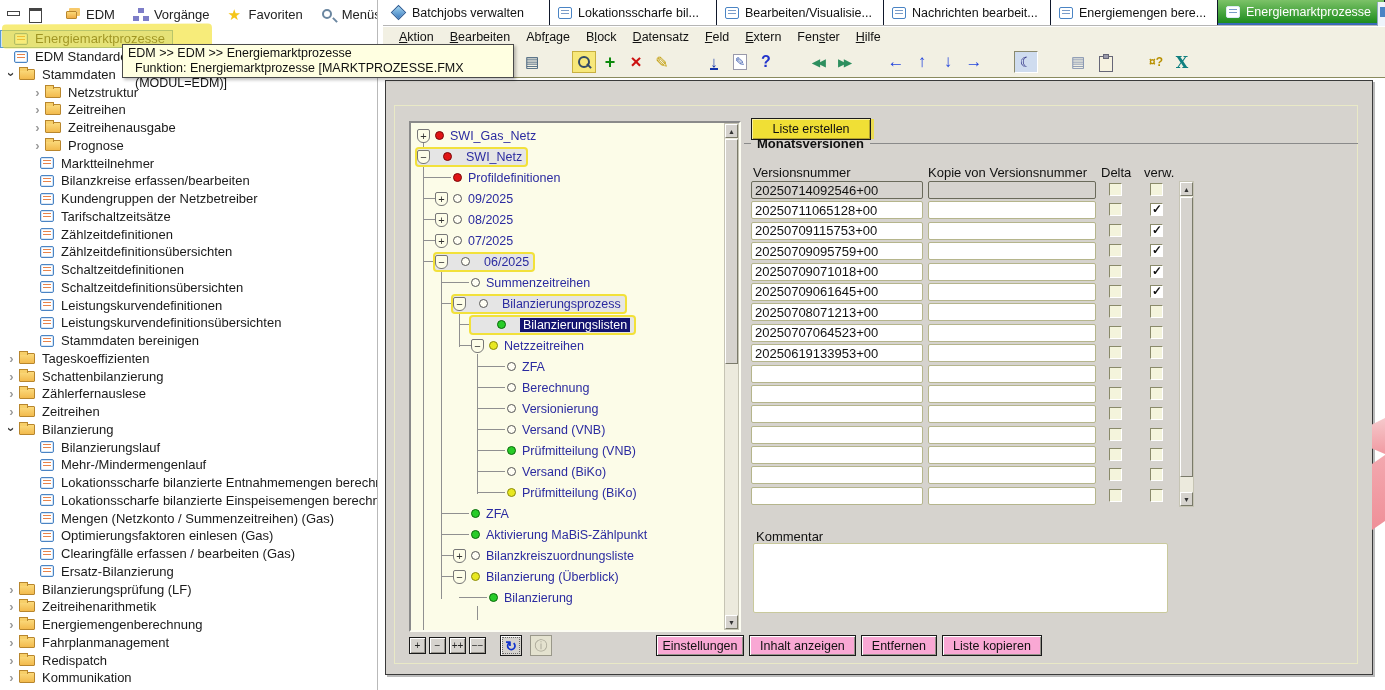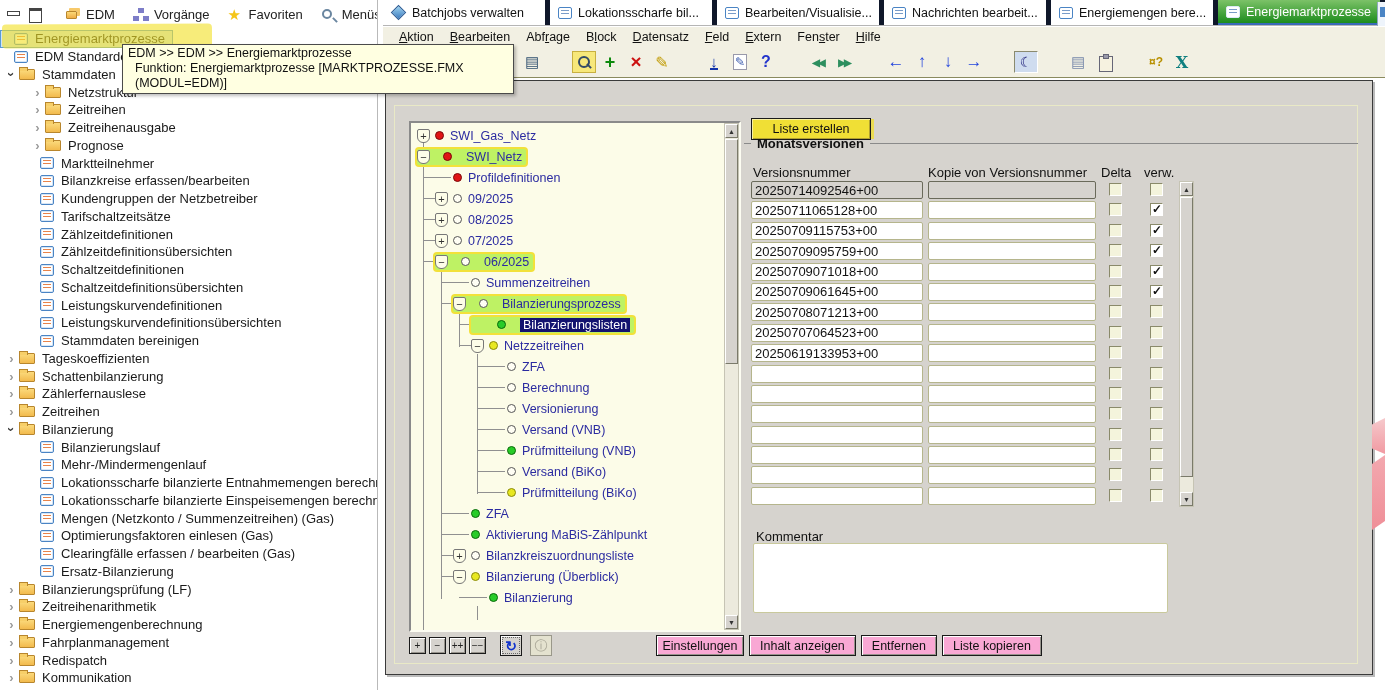--- a/index.html
+++ b/index.html
@@ -39,28 +39,28 @@
       content:""; position:absolute; left:-1px; top:-3px; width:7px; height:3px; background:#f7cf69; border:1px solid #b8862d; border-bottom:none; }
   .snav-row[data-type="form"] .ic { width:14px; height:12px; background:#fff; border:1px solid #4a84c4; border-radius:2px; box-shadow:inset 0 0 0 1px #d7e6f5; }
   .snav-row[data-type="form"] .ic::before { content:""; position:absolute; left:2px; right:2px; top:2px; bottom:2px;
       background:repeating-linear-gradient(180deg,#e8834a 0 1px,transparent 1px 3px); }
   .snav-row .lbl { color:#1a1a1a; }
   .snav-row[data-sel="true"] { background:#cfe4f8; outline:1px solid #5a9ad4; outline-offset:-1px; width:max-content; padding-right:8px; }
 
   #hl-streak { left:2px; top:24px; width:210px; height:24px; background:#f2e028; opacity:.62; border-radius:4px; transform:rotate(-.3deg); pointer-events:none; z-index:5; }
 
   
-  #tooltip { left:122px; top:44px; width:392px; height:50px; background:#ffffe1; border:1px solid #4a4a4a;
+  #tooltip { left:122px; top:44px; width:392px; height:34px; background:#ffffe1; border:1px solid #4a4a4a;
              box-shadow:2px 2px 3px rgba(0,0,0,.25); z-index:50; font-size:12.5px; color:#111; padding:1px 5px; line-height:15px; }
   #tooltip .l2 { padding-left:7px; }
 
   
   #tabbar { left:383px; top:0; width:1002px; height:26px; background:#fff; border-bottom:1px solid #b5b5b5; display:flex; }
   .tab { display:flex; align-items:center; gap:6px; width:167px; padding:0 8px; font-size:12.5px; color:#111;
-         border-right:5px solid #0f172a; cursor:default; overflow:hidden; white-space:nowrap; }
+         border-right:1px solid #0f172a; cursor:default; overflow:hidden; white-space:nowrap; }
   .tab .ticon { flex:0 0 auto; position:relative; width:14px; height:12px; }
   .tab[data-icon="form-icon"] .ticon { background:#fff; border:1px solid #4a84c4; border-radius:2px; }
   .tab[data-icon="form-icon"] .ticon::before { content:""; position:absolute; left:2px; right:2px; top:2px; bottom:2px;
          background:repeating-linear-gradient(180deg,#7a9cc8 0 1px,transparent 1px 3px); }
   .tab[data-icon="cube-icon"] .ticon { width:11px; height:11px; margin:0 2px; background:linear-gradient(135deg,#9fd4f0,#3a7abf); transform:rotate(45deg); border:1px solid #2a5a94; }
   .tab[data-active="true"] { background:linear-gradient(180deg,#7cc268,#1d8c1d); color:#fff; border-bottom:2px solid #3a6ab8; flex:1; }
   .tab[data-active="true"] .ticon { border-color:#dce9f7; }
   .tab .tclose { margin-left:auto; font-size:13px; color:#e8f2e8; cursor:pointer; }
   #tab-sliver { left:1377px; top:2px; width:8px; height:24px; background:#eef4fb; border-left:1px solid #90a8c0; }
   #tab-sliver::before { content:""; position:absolute; left:2px; top:5px; width:5px; height:10px; background:#4a84c4; }
@@ -106,21 +106,21 @@
   
   #wtree { left:23px; top:40px; width:332px; height:511px; background:#fcfce8; border:2px solid; border-color:#8a8a8a #fdfdf2 #fdfdf2 #8a8a8a; overflow:hidden; }
   #wtree-rows { position:absolute; left:0; top:2px; width:264px; }
   .trow { position:relative; height:21px; display:flex; align-items:center; font-size:12.5px; color:#2b2ba0; white-space:nowrap; cursor:default; }
   .trow[data-level="0"] { --ind:6px; } .trow[data-level="1"] { --ind:24px; } .trow[data-level="2"] { --ind:42px; }
   .trow[data-level="3"] { --ind:60px; } .trow[data-level="4"] { --ind:78px; }
   .trow::before { content:""; position:absolute; top:10px; left:calc(var(--ind) - 12px); width:12px; height:1px; background:#909090; }
   .trow[data-exp="none"]::before { width:28px; }
   .trow[data-level="0"]::before { display:none; }
   .trow .grp { position:relative; display:flex; align-items:center; margin-left:var(--ind); padding:1px 4px 1px 0; border-radius:2px; }
-  .trow[data-hl="true"] .grp { background:#bef264; box-shadow:0 0 0 2px #f2e13a;gap:8px; }
+  .trow[data-hl="true"] .grp { background:#e5e5e5; box-shadow:0 0 0 2px #f2e13a;gap:8px; }
   .texp { width:13px; height:14px; border:1px solid #777; border-radius:2px 2px 6px 6px; background:#fdfde8; font-size:11px; line-height:12px; text-align:center; color:#333; flex:0 0 auto; }
   .trow[data-exp="none"] .texp { visibility:hidden; }
   .trow[data-exp="plus"] .texp::before { content:"+"; }
   .trow[data-exp="minus"] .texp::before { content:"−"; }
   .tdot { width:9px; height:9px; border-radius:50%; margin:0 6px 0 5px; border:1px solid #555; flex:0 0 auto; }
   .trow[data-dot="red"] .tdot { background:#e01414; border-color:#7a0a0a; }
   .trow[data-dot="green"] .tdot { background:#28cc28; border-color:#0a6a0a; }
   .trow[data-dot="yellow"] .tdot { background:#e8e820; border-color:#8a8a0a; }
   .trow[data-dot="open"] .tdot { background:#fffef4; border-color:#555; }
   .trow[data-sel="true"] .tlbl { background:#131370; color:#fff; padding:0 3px; }

